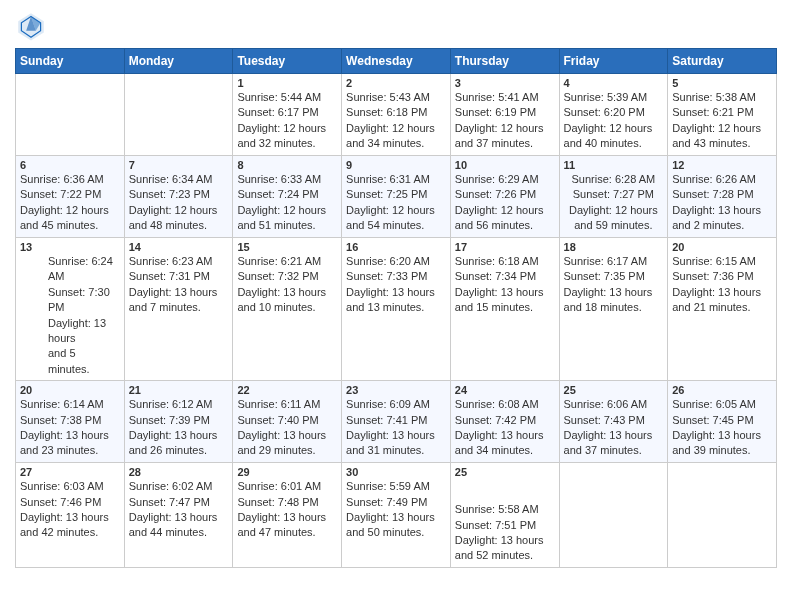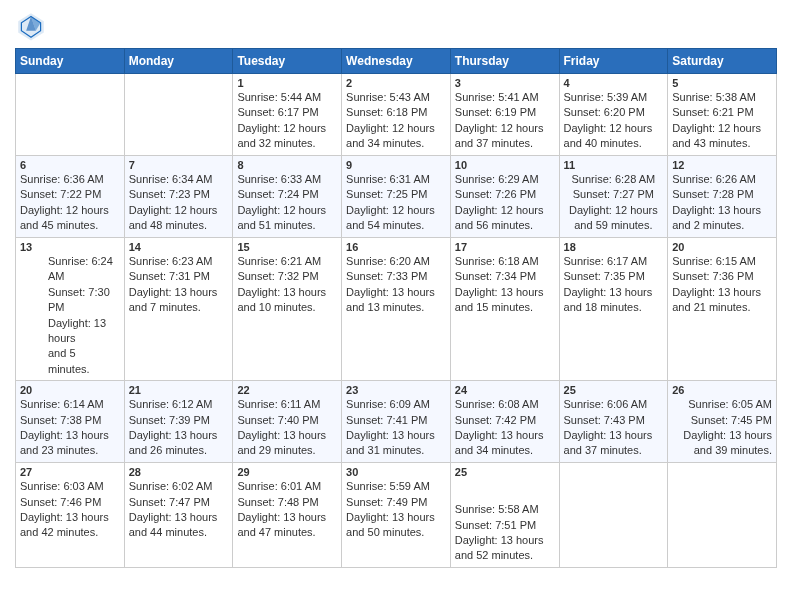--- a/index.html
+++ b/index.html
@@ -313,21 +313,21 @@
           </td>
           <td>
             <span class="day-num">25</span>
             <div class="day-info" style="white-space: pre-line;">Sunrise: 6:06 AM
 Sunset: 7:43 PM
 Daylight: 13 hours
 and 37 minutes.</div>
           </td>
           <td>
             <span class="day-num">26</span>
-            <div class="day-info" style="white-space: pre-line; text-align: right;">Sunrise: 6:05 AM
+            <div class="day-info" style="white-space: pre-line;">Sunrise: 6:05 AM
 Sunset: 7:45 PM
 Daylight: 13 hours
 and 39 minutes.</div>
           </td>
         </tr>
         <tr>
           <td>
             <span class="day-num">27</span>
             <div class="day-info" style="white-space: pre-line;">Sunrise: 6:03 AM
 Sunset: 7:46 PM

